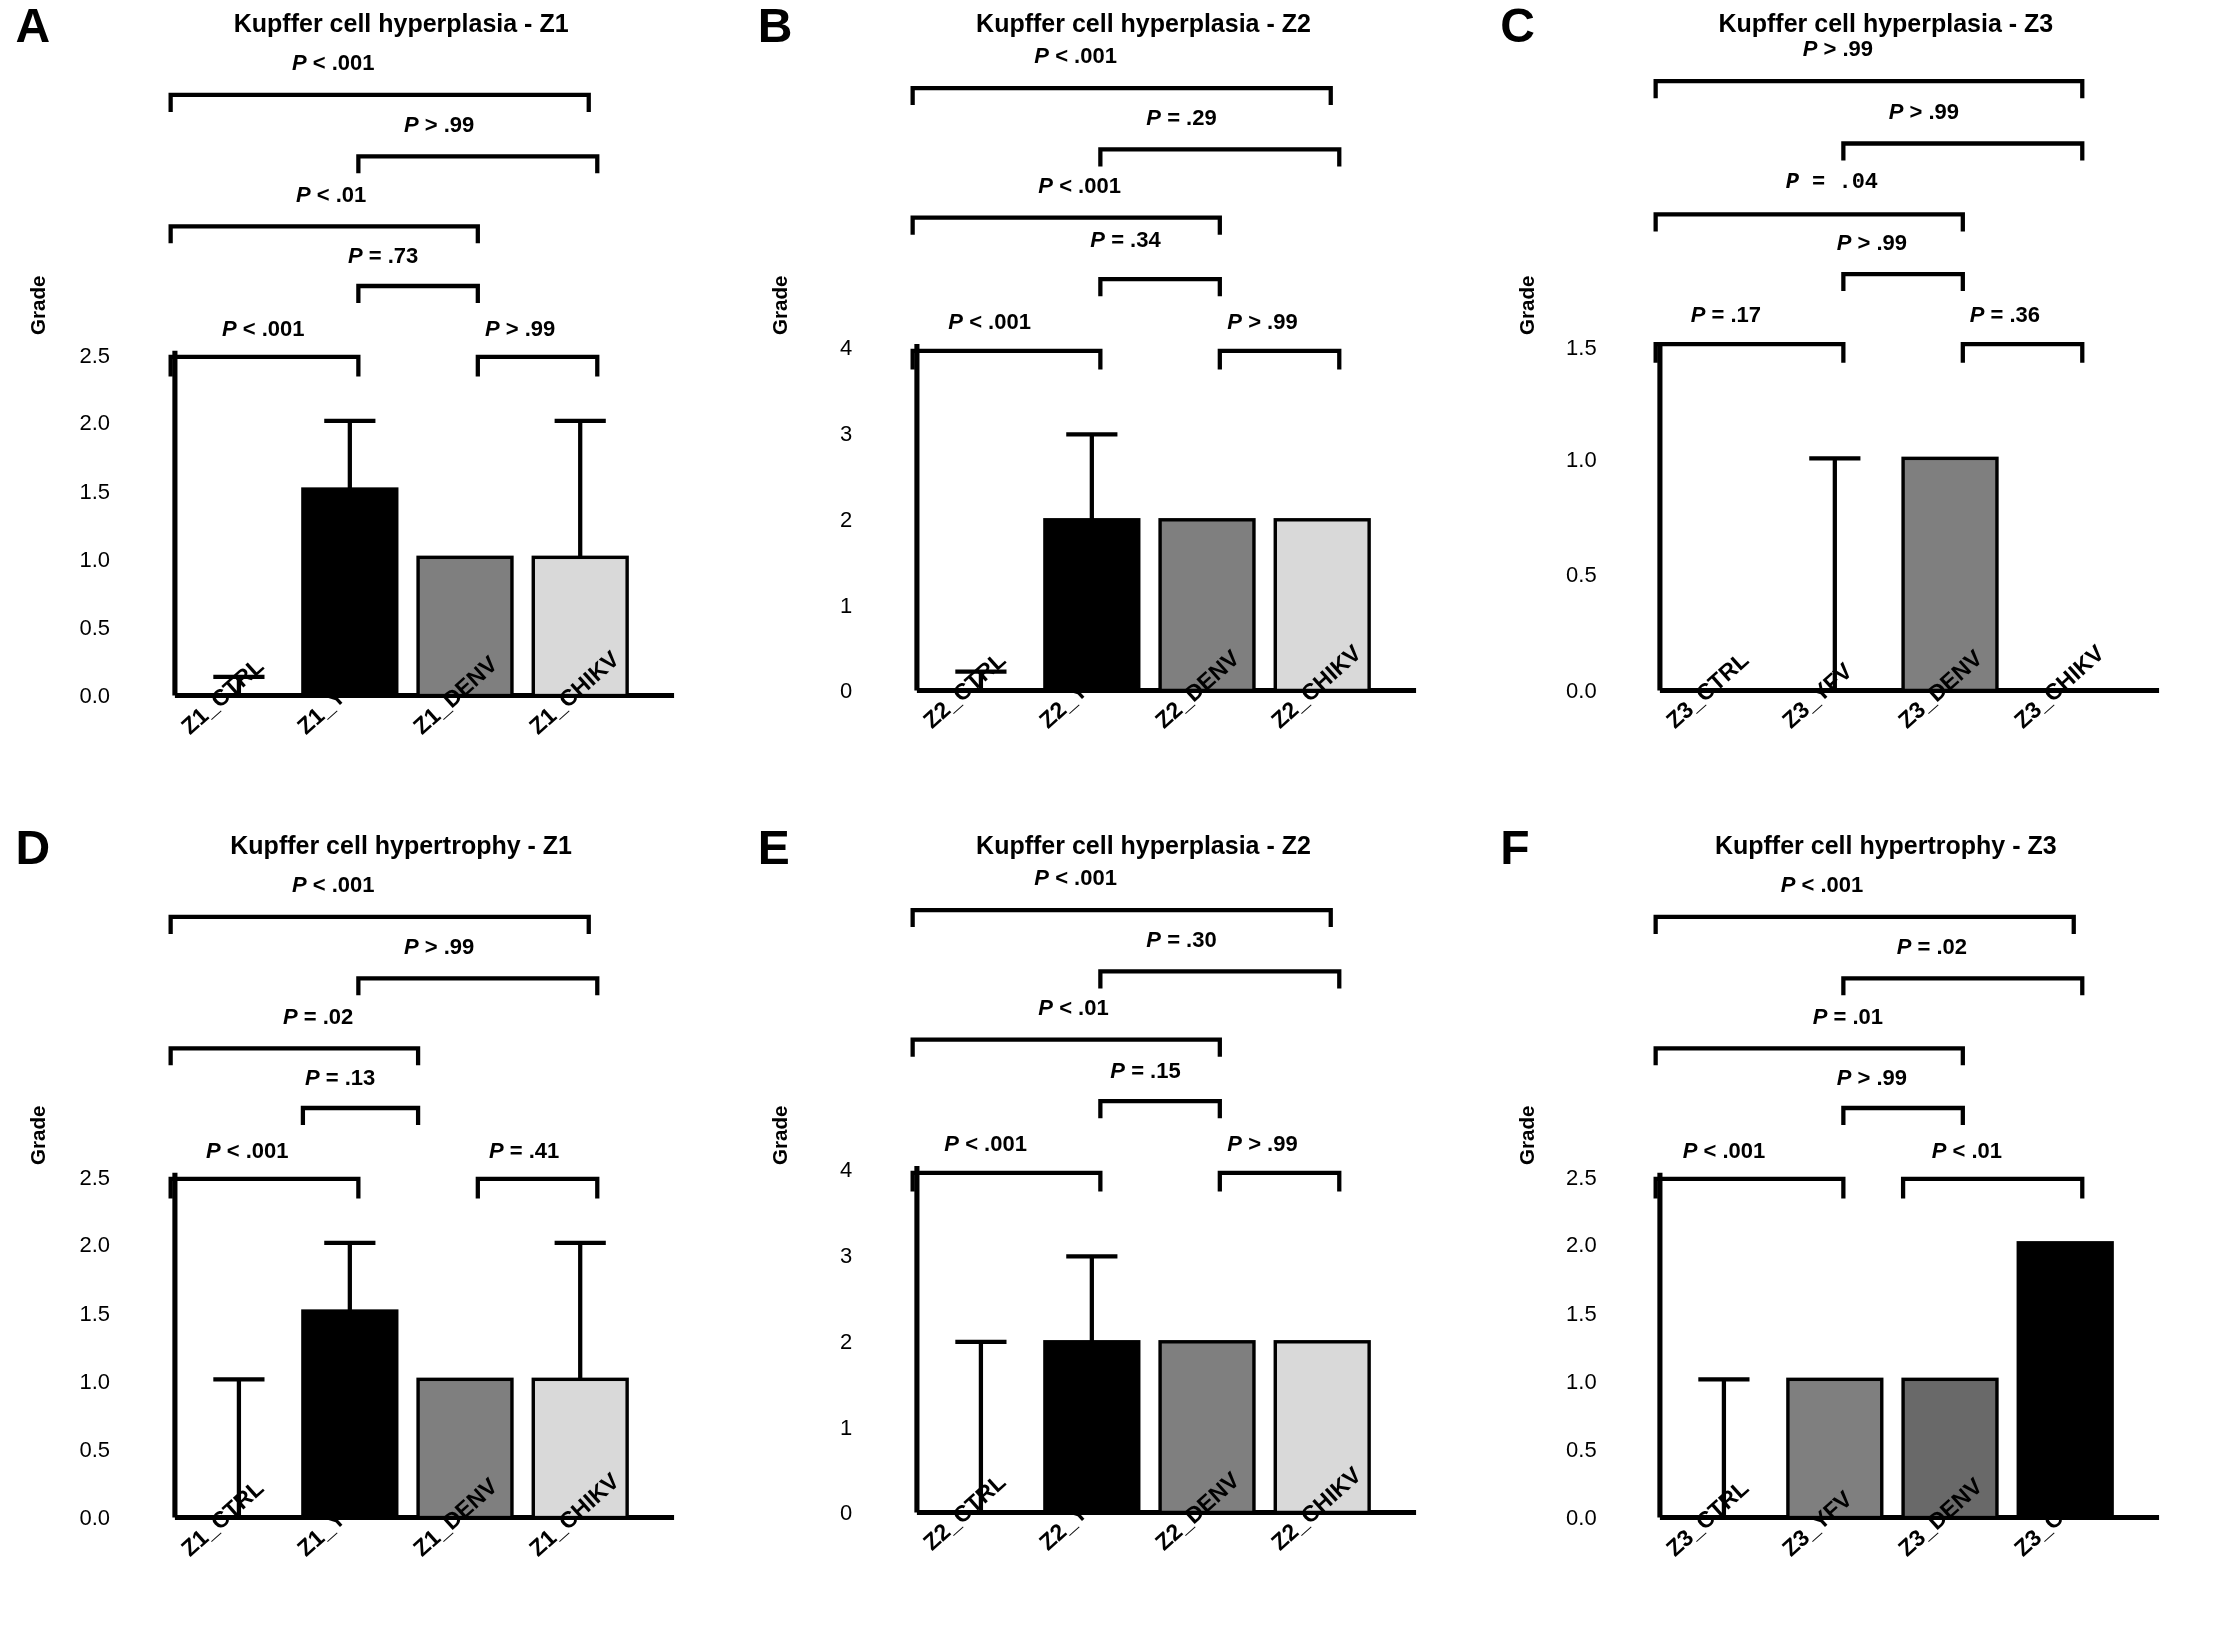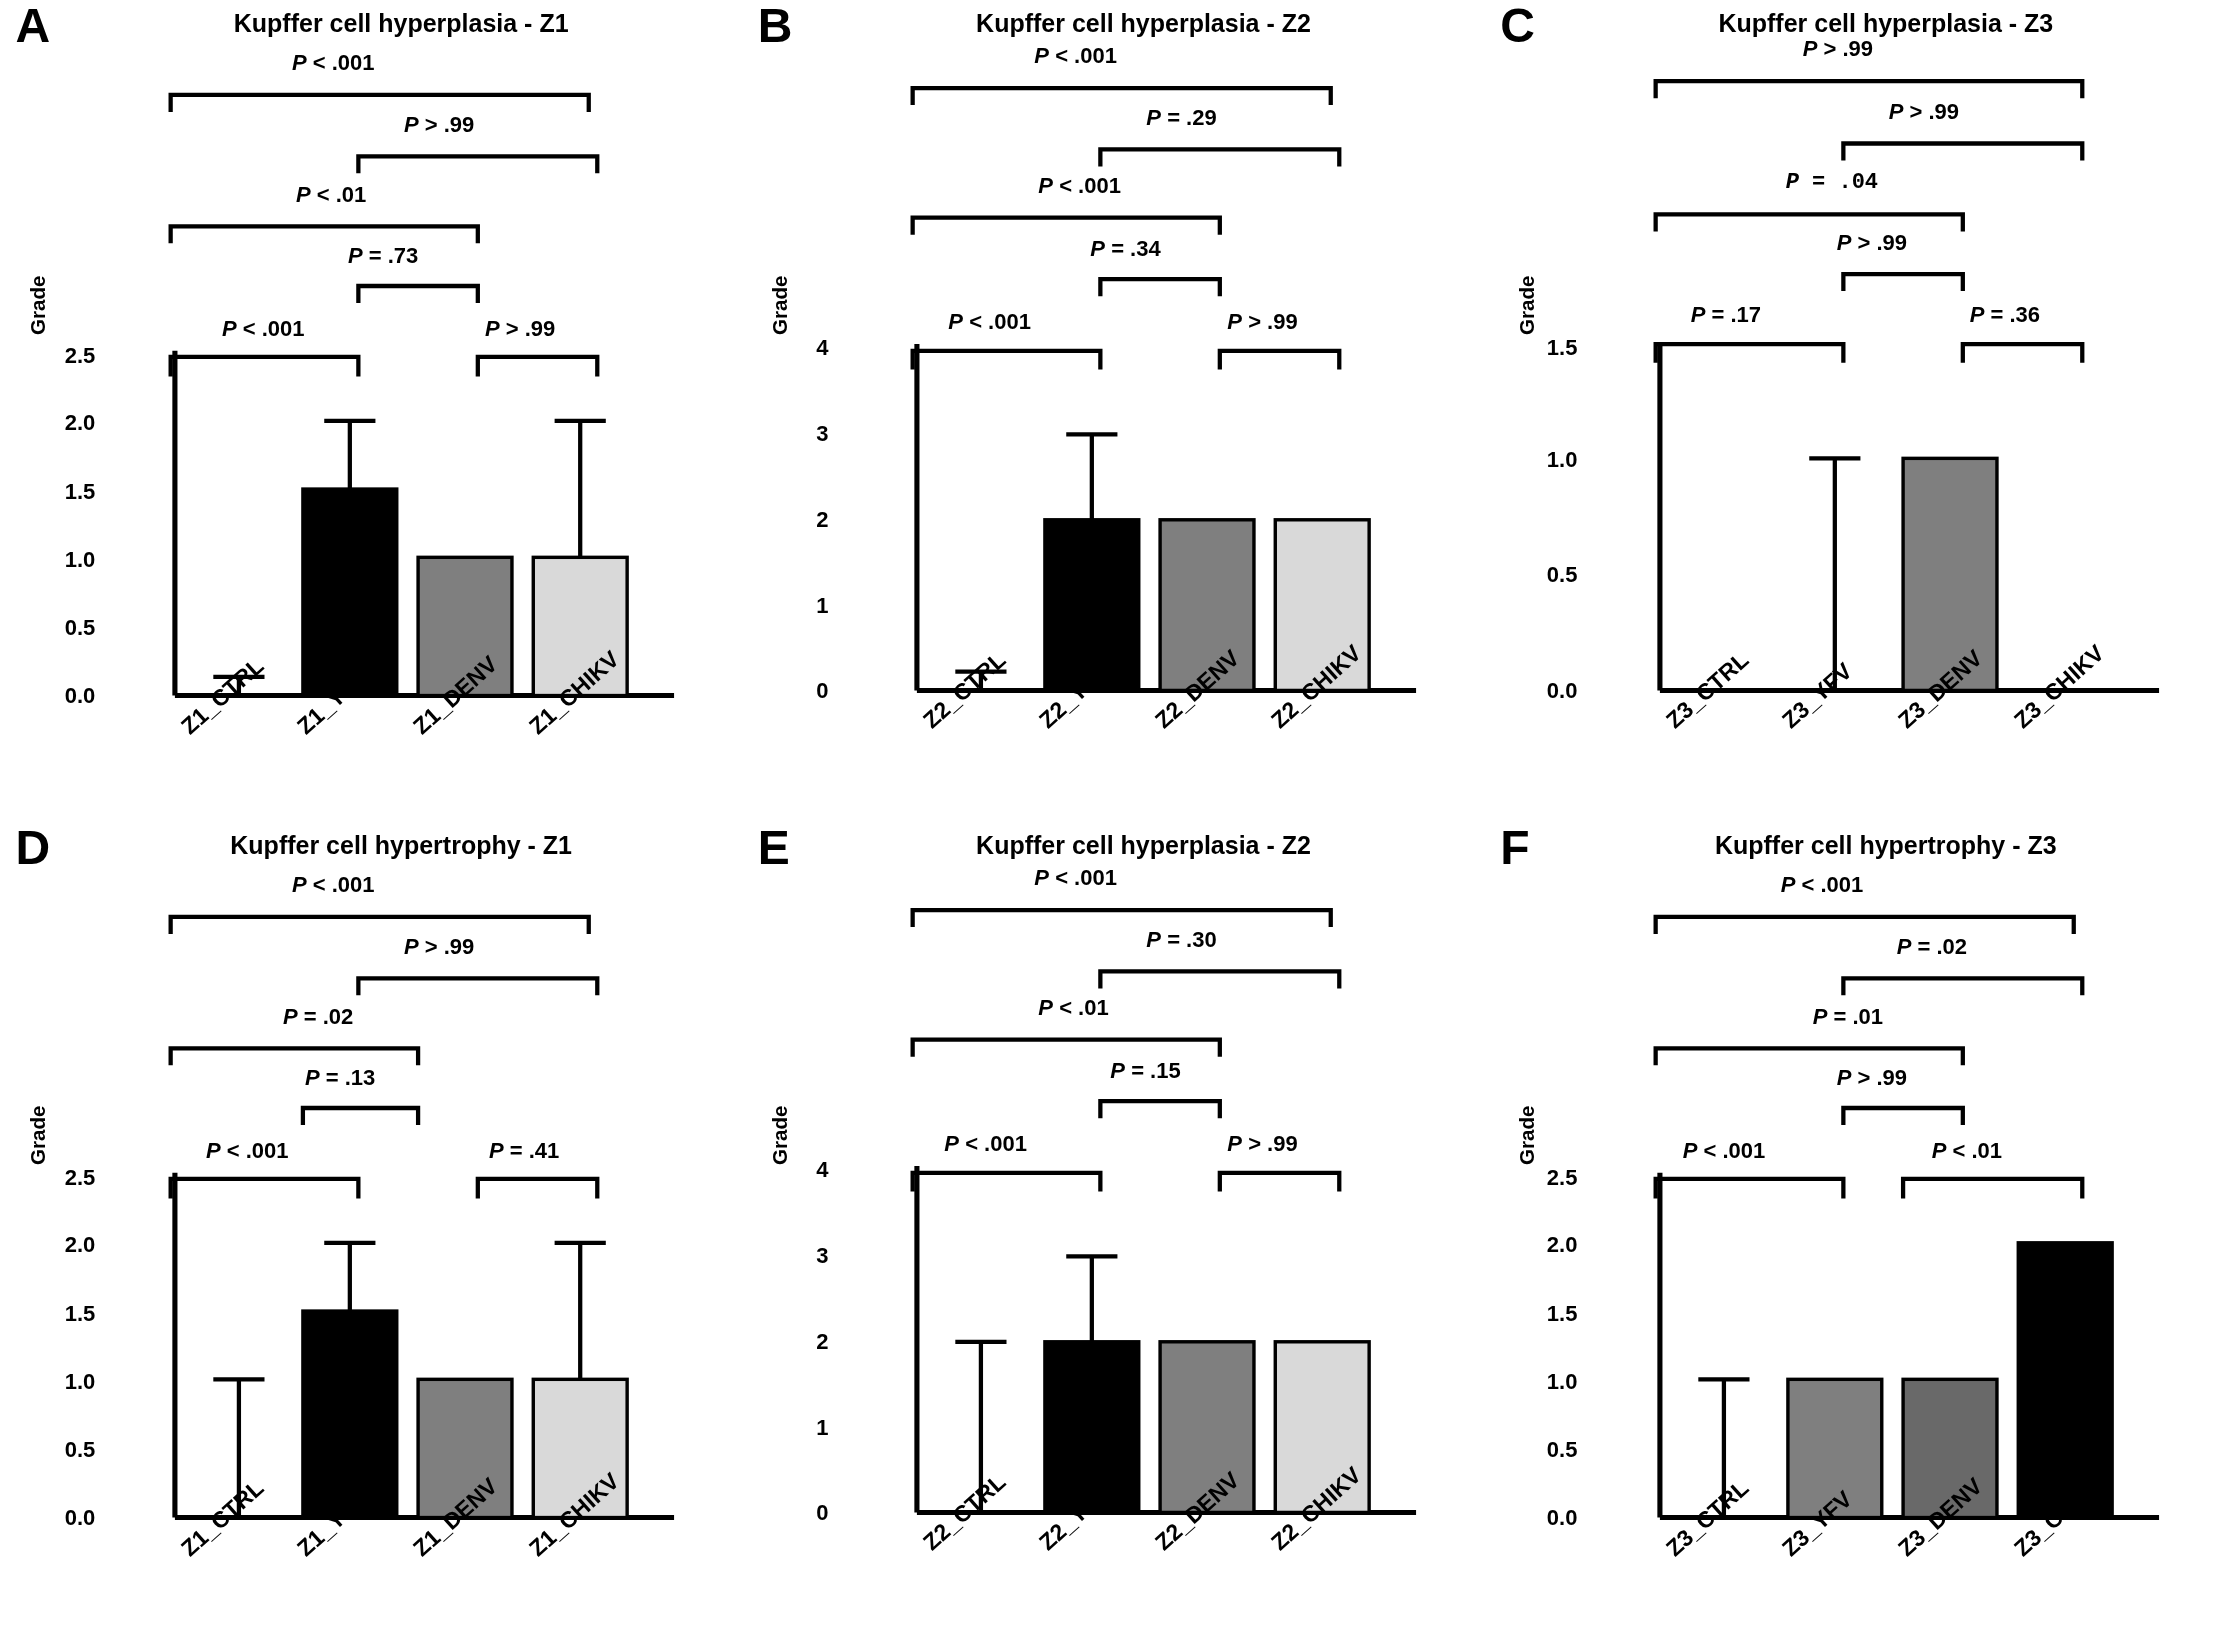--- a/index.html
+++ b/index.html
@@ -3,21 +3,21 @@
 <meta charset="utf-8">
 <style>
   html,body{margin:0;padding:0;background:#fff;}
   body{width:2227px;height:1644px;font-family:"Liberation Sans",sans-serif;color:#000;}
   .grid{display:grid;grid-template-columns:repeat(3,1fr);grid-template-rows:repeat(2,1fr);width:2227px;height:1644px;}
   .panel{position:relative;}
   .panel-letter{position:absolute;left:15.5px;top:1.7px;font-size:48px;font-weight:bold;line-height:1;}
   .panel-title{position:absolute;top:8.6px;left:0;right:0;text-align:center;font-size:25px;font-weight:bold;padding-left:60px;}
   .plot{position:absolute;left:0;top:0;width:100%;height:100%;}
   .ylabel{position:absolute;font-size:20.6px;font-weight:bold;transform:rotate(-90deg);transform-origin:left top;white-space:nowrap;}
-  .tick{position:absolute;font-size:22px;font-weight:bold;text-align:center;white-space:nowrap;}
+  .tick{position:absolute;font-size:22px;font-weight:normal;text-align:right;white-space:nowrap;}
   .xlab{position:absolute;font-size:23px;font-weight:bold;white-space:nowrap;transform:rotate(-42deg);transform-origin:left top;}
   .pval{position:absolute;font-size:22px;white-space:nowrap;font-weight:bold;}
   .pval i{font-style:italic;}
   svg{display:block;}
 </style>
 </head>
 <body>
 
 <div class="grid">
 
@@ -97,21 +97,21 @@
       <polyline points="420,192 420,172 700,172 700,192" fill="none" stroke="#000" stroke-width="5"></polyline>
       <polyline points="200,272 200,252 560,252 560,272" fill="none" stroke="#000" stroke-width="5"></polyline>
       <polyline points="420,344 420,324 560,324 560,344" fill="none" stroke="#000" stroke-width="5"></polyline>
       <polyline points="200,430 200,408 420,408 420,430" fill="none" stroke="#000" stroke-width="5"></polyline>
       <polyline points="560,430 560,408 700,408 700,430" fill="none" stroke="#000" stroke-width="5"></polyline>
     </svg>
 
     <div class="pval" style="left:292px;top:43px;"><i>P</i> &lt; .001</div>
     <div class="pval" style="left:404px;top:105px;"><i>P</i> = .29</div>
     <div class="pval" style="left:296px;top:173px;"><i>P</i> &lt; .001</div>
-    <div class="pval" style="left:348px;top:236px;"><i>P</i> = .34</div>
+    <div class="pval" style="left:348px;top:227px;"><i>P</i> = .34</div>
     <div class="pval" style="left:206px;top:309px;"><i>P</i> &lt; .001</div>
     <div class="pval" style="left:485px;top:309px;"><i>P</i> &gt; .99</div>
 
     <div class="xlab" style="left:176px;top:714px;">Z2_CTRL</div>
     <div class="xlab" style="left:292px;top:714px;">Z2_YFV</div>
     <div class="xlab" style="left:408px;top:714px;">Z2_DENV</div>
     <div class="xlab" style="left:524px;top:714px;">Z2_CHIKV</div>
   </div>
 
   <div class="panel">

